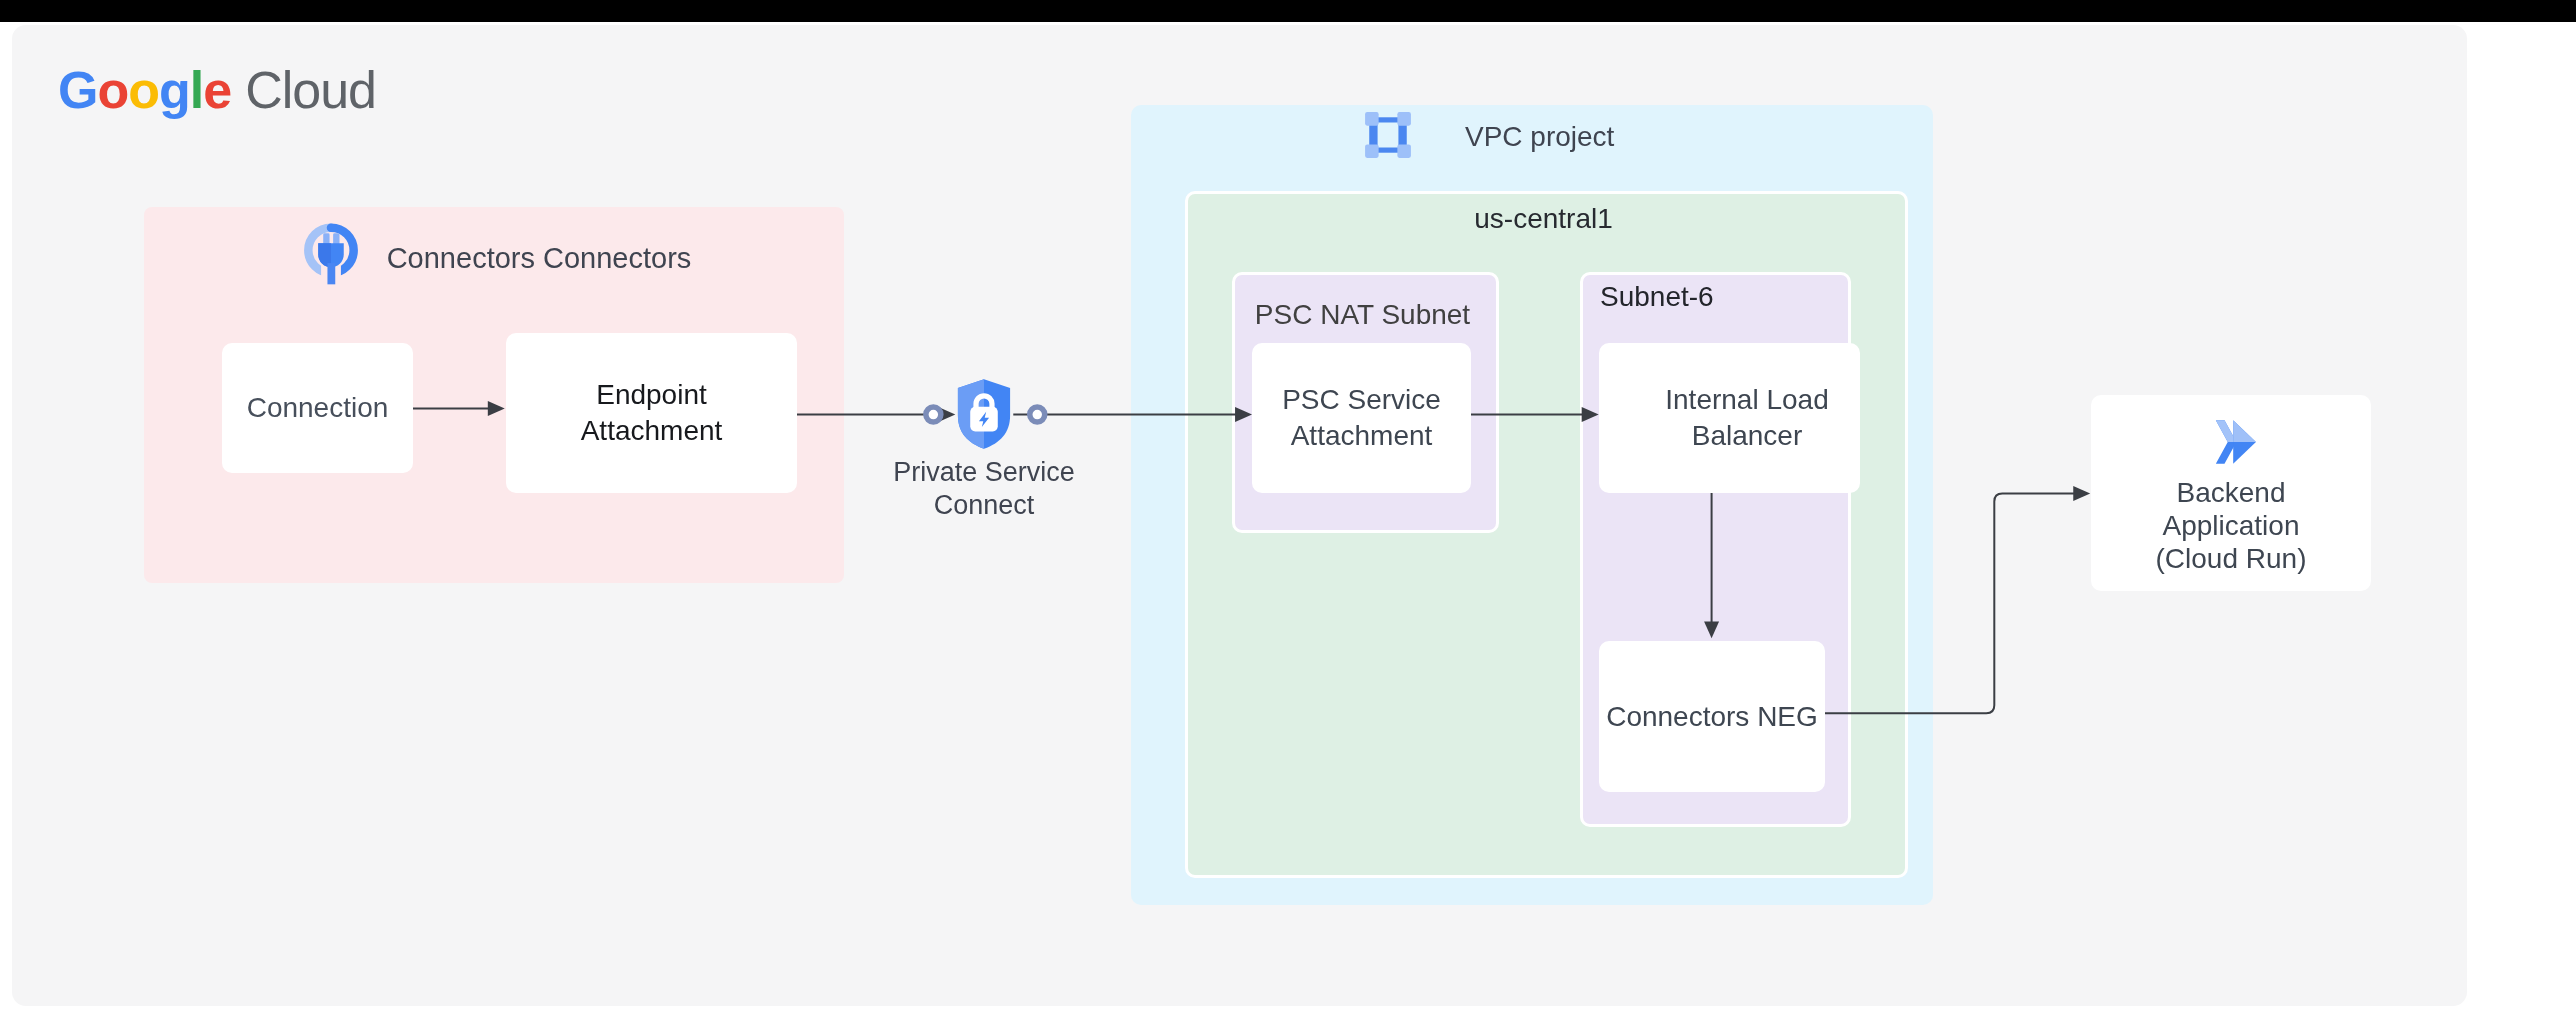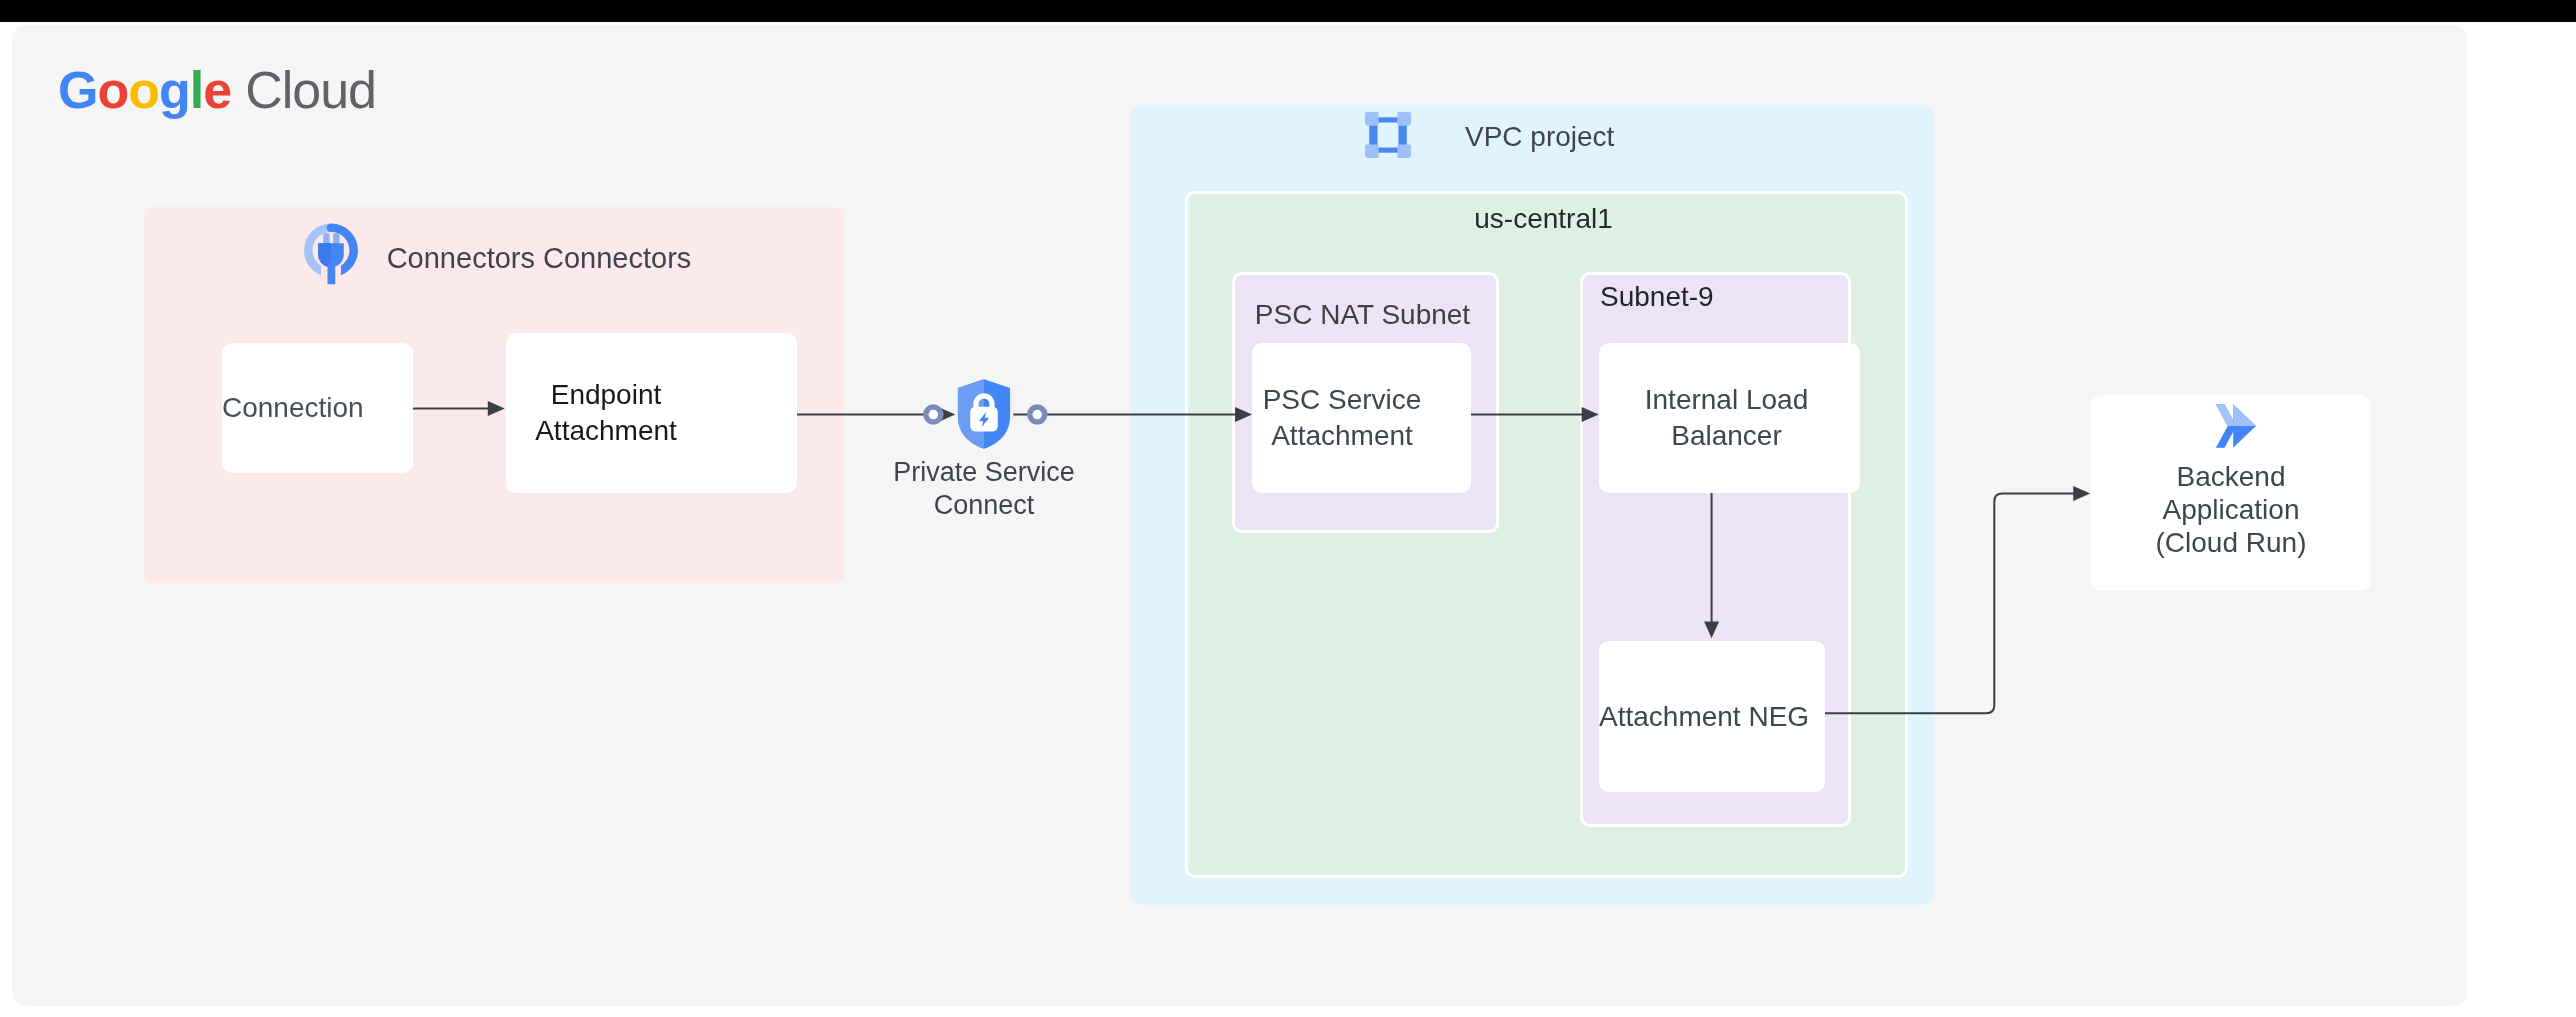--- a/index.html
+++ b/index.html
@@ -23,21 +23,21 @@
 
   .group-title{color:#3f4450;font-size:28px;}
   .ic-header{position:absolute;left:144px;top:220px;width:700px;display:flex;align-items:center;justify-content:center;gap:22px;}
   .ic-header .group-title{font-size:29px;}
   .vpc-header{position:absolute;left:1363px;top:110px;display:flex;align-items:center;gap:52px;}
   .region-title{position:absolute;left:1185px;top:203px;width:717px;text-align:center;color:#272a30;font-size:28px;}
   .pscnat-title{position:absolute;left:1232px;top:299px;width:261px;text-align:center;color:#404040;font-size:28px;}
   .subnet2-title{position:absolute;left:1600px;top:281px;color:#23252b;font-size:28px;}
 
   
-  .node{position:absolute;background:#ffffff;border-radius:10px;display:flex;align-items:center;justify-content:flex-start;
+  .node{position:absolute;background:#ffffff;border-radius:10px;display:flex;align-items:center;justify-content:center;
         text-align:center;font-size:28px;color:#3e4651;line-height:36px;}
   .n-connection{left:222px;top:343px;width:191px;height:130px;color:#474f5b;}
   .n-endpoint{left:506px;top:333px;width:291px;height:160px;color:#17191d;}
   .n-endpoint .node-label{max-width:200px;}
   .n-psc-sa{left:1252px;top:343px;width:219px;height:150px;}
   .n-psc-sa .node-label{max-width:180px;}
   .n-ilb{left:1599px;top:343px;width:226px;height:150px;padding-left:35px;}
   .n-ilb .node-label{max-width:185px;}
   .n-neg{left:1599px;top:641px;width:226px;height:151px;}
   .n-backend{left:2091px;top:395px;width:280px;height:196px;flex-direction:column;gap:0;padding-top:6px;box-sizing:border-box;}
@@ -94,21 +94,21 @@
         <rect x="33" y="2" width="13" height="13" rx="2" fill="#9dc0f9"></rect>
         <rect x="2" y="33" width="13" height="13" rx="2" fill="#9dc0f9"></rect>
         <rect x="33" y="33" width="13" height="13" rx="2" fill="#9dc0f9"></rect>
       </svg>
     </span>
     <span class="group-title">VPC project</span>
   </div>
 
   <div class="region-title">us-central1</div>
   <div class="pscnat-title">PSC NAT Subnet</div>
-  <div class="subnet2-title">Subnet-9</div>
+  <div class="subnet2-title">Subnet-6</div>
 
   <svg class="wires" viewBox="0 0 2578 1018" width="2576" height="1017">
 
     <line x1="413" y1="409" x2="490" y2="409" stroke="#3b3e44" stroke-width="2"></line>
     <polygon points="505,409 488,401.5 488,416.5" fill="#3b3e44"></polygon>
 
     <line x1="747" y1="415" x2="941" y2="415" stroke="#3b3e44" stroke-width="2"></line>
     <polygon points="956,415 939,407.5 939,422.5" fill="#3b3e44"></polygon>
 
     <line x1="1014" y1="415" x2="1239" y2="415" stroke="#3b3e44" stroke-width="2"></line>
@@ -144,21 +144,21 @@
   <div class="node n-endpoint">
     <span class="node-label">Endpoint Attachment</span>
   </div>
   <div class="node n-psc-sa">
     <span class="node-label">PSC Service Attachment</span>
   </div>
   <div class="node n-ilb">
     <span class="node-label">Internal Load Balancer</span>
   </div>
   <div class="node n-neg">
-    <span class="node-label">Attachment NEG</span>
+    <span class="node-label">Connectors NEG</span>
   </div>
   <div class="node n-backend">
     <span>
       <svg width="52" height="50" viewBox="0 0 48 46">
         <polygon points="10,3 18,3 29,23 18,43 10,43 21,23" fill="#4285f4"></polygon>
         <polygon points="10,3 18,3 29,23 21,23" fill="#a3c3f9"></polygon>
         <polygon points="26,3 47,23 26,43" fill="#4285f4"></polygon>
         <polygon points="26,3 47,23 26,23" fill="#9fc0f8"></polygon>
       </svg>
     </span>

